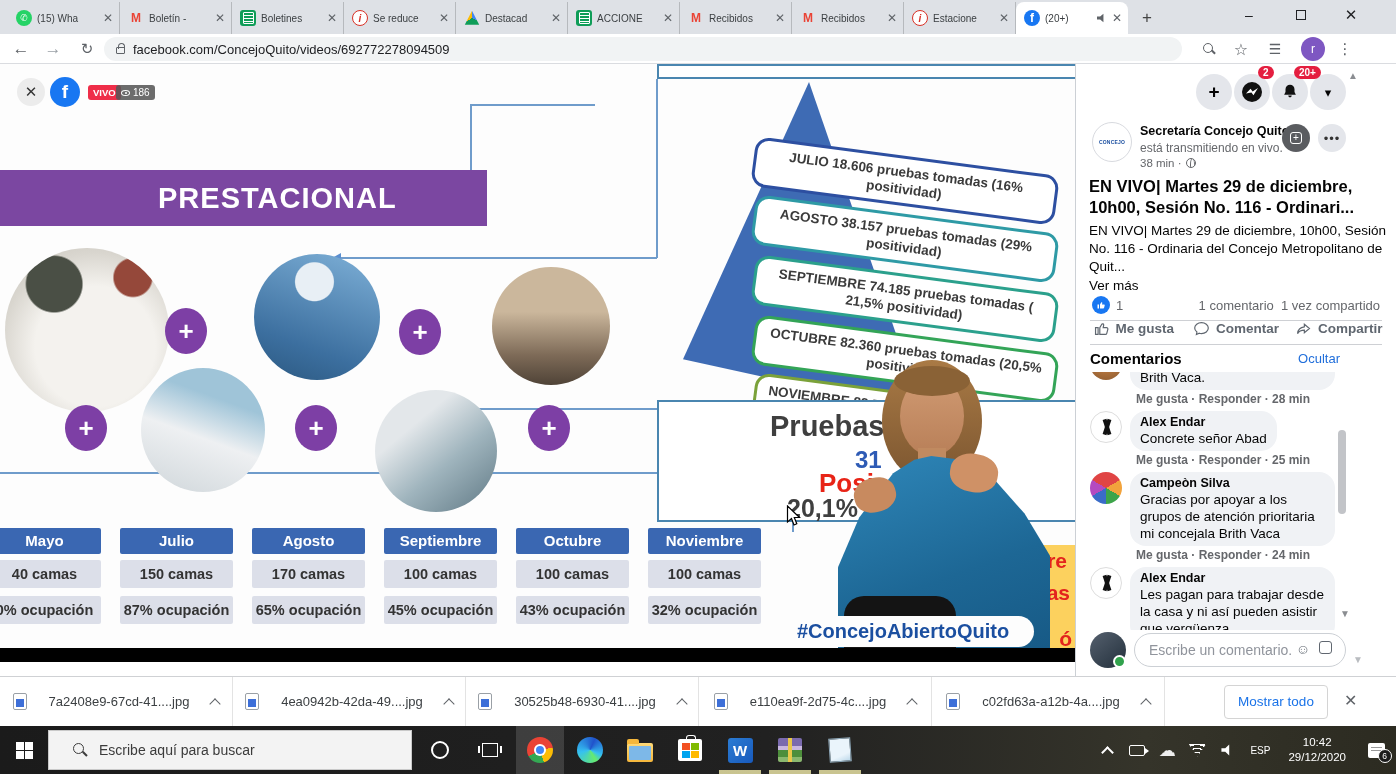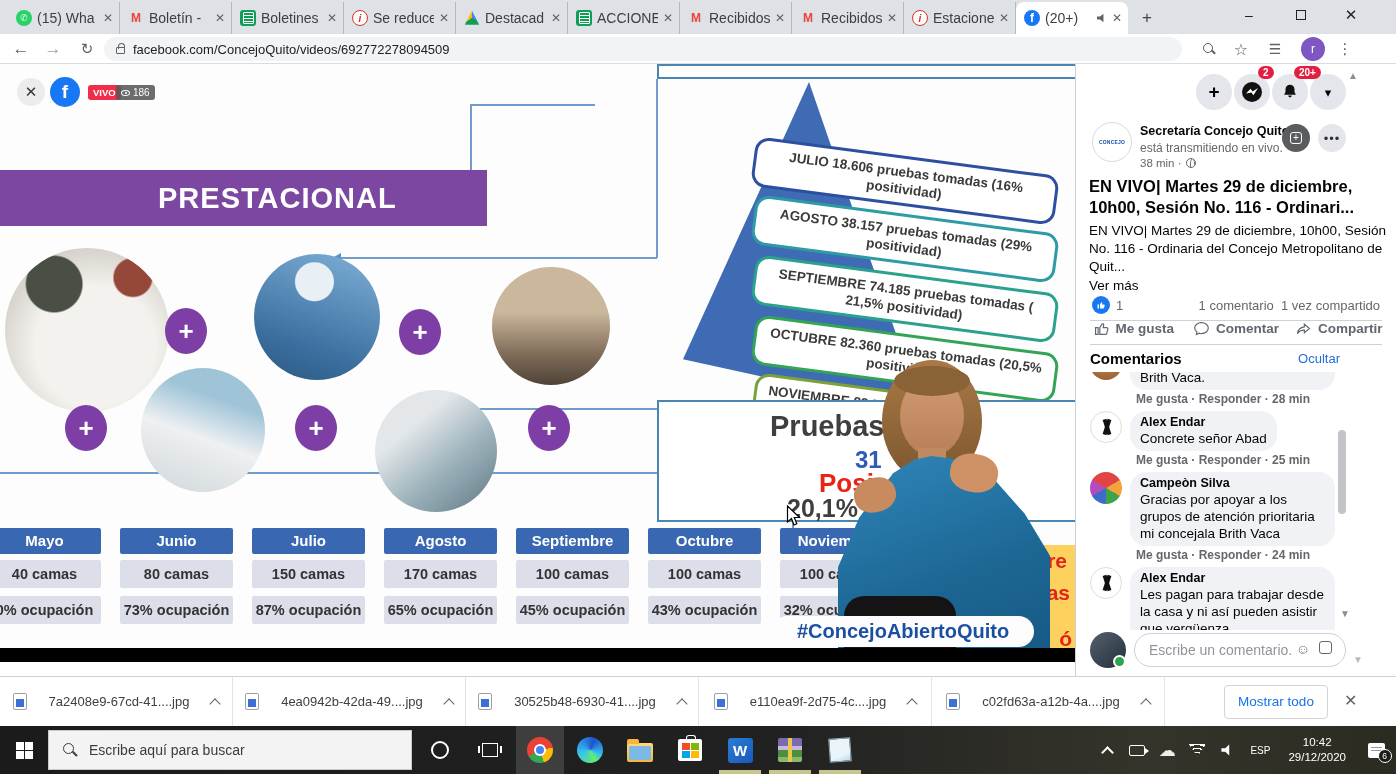--- a/index.html
+++ b/index.html
@@ -3,21 +3,21 @@
 <meta charset="utf-8">
 <style>
   *{margin:0;padding:0;box-sizing:border-box;font-family:"Liberation Sans","DejaVu Sans",sans-serif;}
   body{width:1396px;height:774px;overflow:hidden;background:#fff;}
   .screen{position:relative;width:1396px;height:774px;overflow:hidden;}
 
   
   .tabstrip{position:absolute;left:0;top:0;width:1396px;height:34px;background:#dee1e6;display:flex;align-items:flex-end;padding-left:8px;}
   .tab{width:112px;height:32px;display:flex;align-items:center;gap:5px;padding:0 6px 0 8px;border-right:1px solid #b6b9bd;cursor:pointer;}
   .tab--active{background:#fff;border-radius:8px 8px 0 0;border-right:none;}
-  .tab-label{flex:1;font-size:14px;color:#3c4043;white-space:nowrap;overflow:hidden;}
+  .tab-label{flex:1;font-size:10px;color:#3c4043;white-space:nowrap;overflow:hidden;}
   .tab-close{font-size:12px;color:#5f6368;flex:none;}
   .fi{width:16px;height:16px;flex:none;border-radius:50%;display:flex;align-items:center;justify-content:center;font-size:10px;font-weight:bold;}
   .fi-whatsapp{background:#25d366;color:#fff;font-size:9px;}
   .fi-whatsapp::before{content:"✆";}
   .fi-gmail{background:transparent;color:#ea4335;font-size:12px;}
   .fi-gmail::before{content:"M";}
   .fi-sheets{background:#0f9d58;border-radius:3px;}
   .fi-sheets::before{content:"";width:9px;height:10px;background:
     linear-gradient(to bottom,transparent 0 2px,#fff 2px 3px,transparent 3px 5px,#fff 5px 6px,transparent 6px 8px,#fff 8px 9px,transparent 9px),#0f9d58;
     border:1px solid #fff;border-radius:1px;}
@@ -162,21 +162,21 @@
   .dl-name{font-size:13px;color:#3c4043;max-width:150px;white-space:nowrap;overflow:hidden;}
   .chev-up{width:8px;height:8px;border-top:1.6px solid #5f6368;border-right:1.6px solid #5f6368;transform:rotate(-45deg);margin-top:4px;}
   .dl-showall{position:absolute;left:1224px;top:8px;width:104px;height:34px;border:1px solid #d4d4d4;border-radius:4px;color:#1a73e8;font-size:13.5px;text-align:center;line-height:32px;background:#fff;}
   .dl-close{position:absolute;left:1344px;top:14px;font-size:16px;color:#5f6368;}
 
   
   .taskbar{position:absolute;left:0;top:726px;width:1396px;height:48px;background:linear-gradient(90deg,#1b1b1b 0%,#212121 55%,#35342a 82%,#2c2b21 100%);}
   .win-btn{position:absolute;left:0;top:0;width:48px;height:48px;display:flex;align-items:center;justify-content:center;}
   .win-logo{display:grid;grid-template-columns:8px 8px;grid-template-rows:8px 8px;gap:1px;}
   .win-logo i{background:#fff;}
-  .tb-search{position:absolute;left:48px;top:4px;width:364px;height:40px;background:#f3f3f3;border:1px solid #c9c9c9;display:flex;align-items:center;gap:12px;padding-left:14px;}
+  .tb-search{position:absolute;left:48px;top:4px;width:364px;height:40px;background:#f3f3f3;border:1px solid #c9c9c9;display:flex;align-items:center;gap:12px;padding-left:24px;}
   .tb-search .magdark{position:relative;width:14px;height:14px;}
   .tb-search .magdark::before{content:"";position:absolute;left:0;top:0;width:9px;height:9px;border:1.6px solid #3c3c3c;border-radius:50%;}
   .tb-search .magdark::after{content:"";position:absolute;left:9px;top:10px;width:6px;height:1.6px;background:#3c3c3c;transform:rotate(45deg);}
   .tb-search span{font-size:14px;color:#3c3c3c;}
   .tb-slot{position:absolute;top:0;width:48px;height:48px;display:flex;align-items:center;justify-content:center;}
   .slot-active{background:rgba(255,255,255,.14);}
   .cortana{width:18px;height:18px;border:2px solid #fff;border-radius:50%;}
   .taskview{width:16px;height:14px;border:1.6px solid #fff;position:relative;}
   .taskview::before{content:"";position:absolute;left:-5px;top:2px;width:2px;height:7px;background:#fff;}
   .taskview::after{content:"";position:absolute;right:-5px;top:2px;width:2px;height:7px;background:#fff;}
@@ -345,25 +345,20 @@
       <span class="pz4">20,1%</span>
     </div>
 
     <div class="months" id="months-mount">
         <div class="mcol">
       <div class="mhead">Mayo</div>
       <div class="mpill camas">40 camas</div>
       <div class="mpill ocup">0% ocupación</div>
     </div>
         <div class="mcol">
-      <div class="mhead">Junio</div>
-      <div class="mpill camas">80 camas</div>
-      <div class="mpill ocup">73% ocupación</div>
-    </div>
-        <div class="mcol">
       <div class="mhead">Julio</div>
       <div class="mpill camas">150 camas</div>
       <div class="mpill ocup">87% ocupación</div>
     </div>
         <div class="mcol">
       <div class="mhead">Agosto</div>
       <div class="mpill camas">170 camas</div>
       <div class="mpill ocup">65% ocupación</div>
     </div>
         <div class="mcol">

